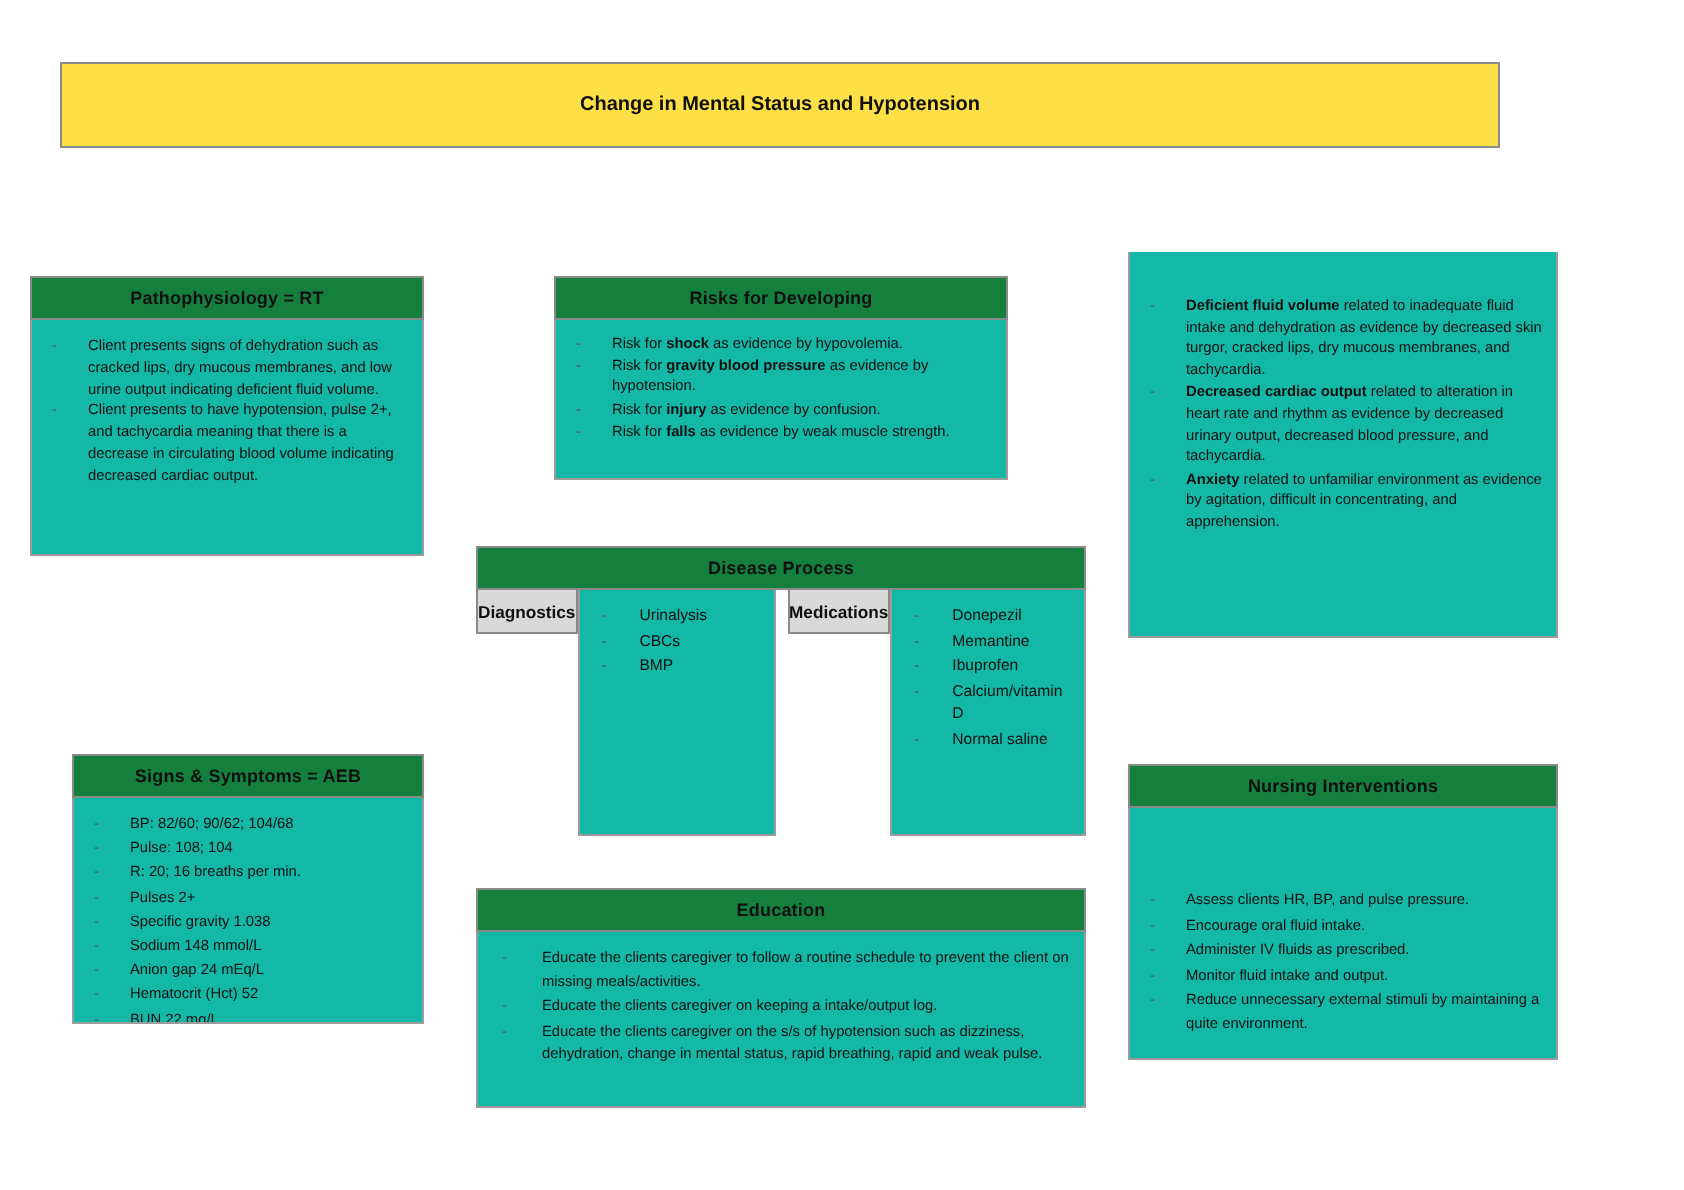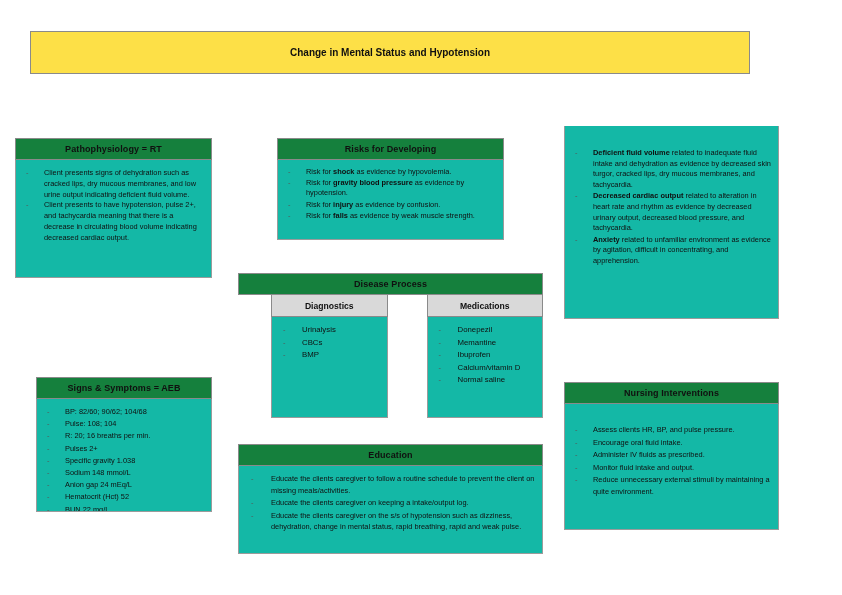--- a/index.html
+++ b/index.html
@@ -131,23 +131,22 @@
   #disease .card-head { height: 22px; }
   #disease-cols {
     position: relative;
     height: 123px;
     display: flex;
     gap: 6px;
   }
   .dp-col {
     flex: 1;
     display: flex;
-    flex-direction: column;
-    box-sizing: border-box;
-    margin-left: 33px;
+    flex-direction: row;
+    box-sizing: border-box;
   }
   .dp-col-head {
     background: #d9d9d9;
     border: 1px solid #8a8a8a;
     border-top: none;
     box-sizing: border-box;
     height: 22px;
     display: flex;
     align-items: center;
     justify-content: center;
@@ -171,21 +170,21 @@
   }
   .dp-col-body ul.bl > li::before { left: 5px; }
 
   #education { left: 238px; top: 432px; width: 305px; }
   #education .card-head { height: 22px; }
   #education .card-body { height: 88px; padding-top: 7px; }
   #education ul.bl.wide > li { line-height: 11.6px; margin-bottom: 1px; }
 
   #interventions { left: 564px; top: 370px; width: 215px; }
   #interventions .card-head { height: 22px; }
-  #interventions .card-body { height: 126px; padding-top: 20px; }
+  #interventions .card-body { height: 126px; padding-top: 40px; }
   #interventions ul.bl > li { line-height: 11.6px; margin-bottom: 1px; }
 </style>
 </head>
 <body>
 
 <div id="title-block">
   <div id="title-bar-bottom">
     <span>Change in Mental Status and Hypotension</span>
   </div>
 </div>

